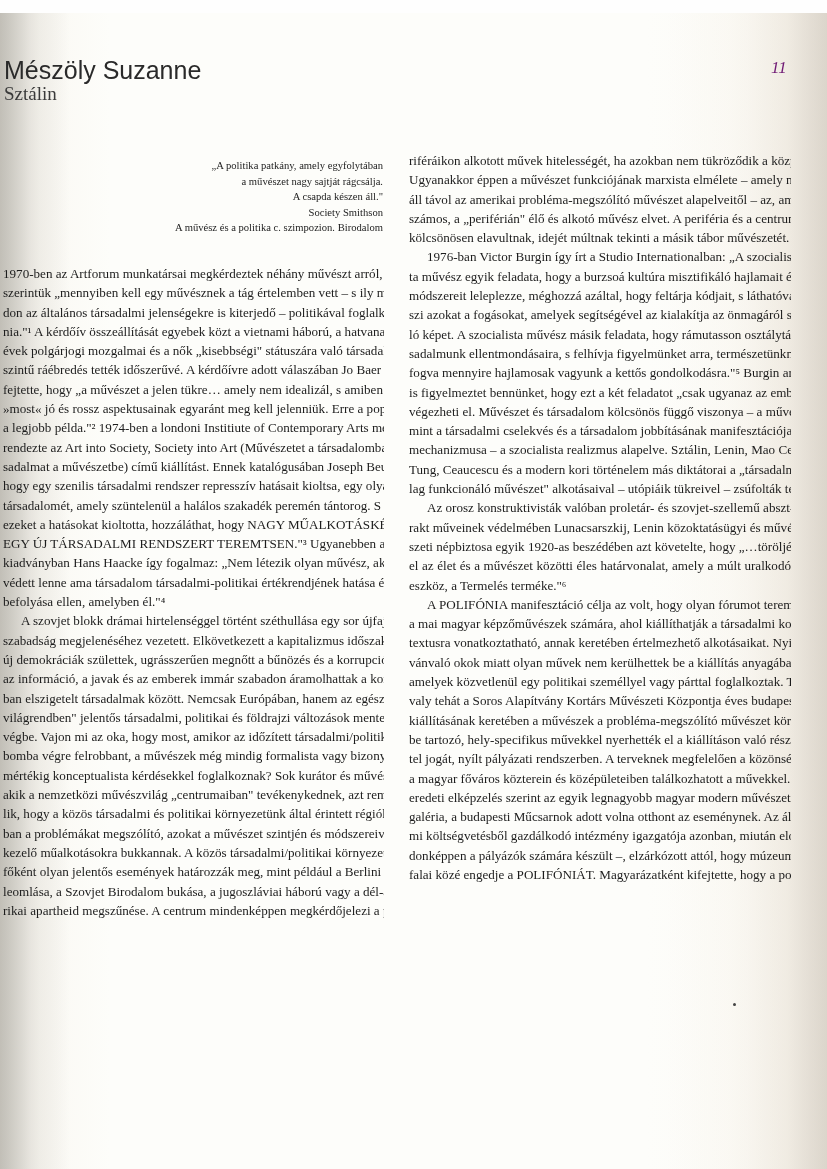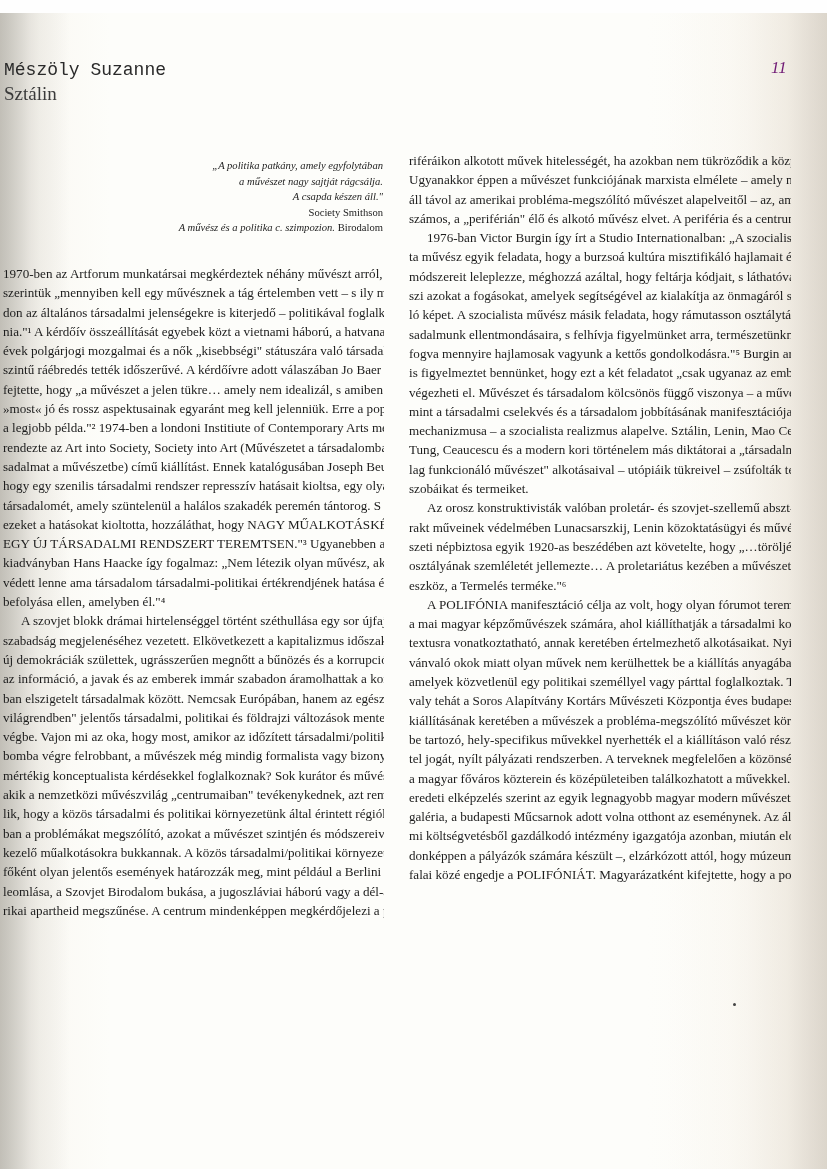--- a/index.html
+++ b/index.html
@@ -11,35 +11,35 @@
   }
   .top-strip { position: absolute; left: 0; top: 0; width: 827px; height: 13px; background: #fefefe; }
   .page {
     position: absolute; left: 0; top: 13px; width: 827px; height: 1156px;
     background:
       linear-gradient(to right, rgba(150,148,140,0.55) 0px, rgba(200,196,188,0.35) 30px, rgba(245,240,228,0.18) 70px, rgba(255,255,250,0) 110px),
       linear-gradient(to left, rgba(180,172,160,0.5) 0px, rgba(225,215,200,0.35) 40px, rgba(245,238,226,0.18) 100px, rgba(255,255,250,0) 160px),
       #fdfdfa;
   }
   .header-author {
-    position: absolute; left: 4px; top: 59px; font-size: 18px; line-height: 22px;
-    font-family: Liberation Mono, monospace; color: #2a2a2a;
+    position: absolute; left: 4px; top: 59px; font-size: 25px; line-height: 22px;
+    font-family: Liberation Sans, sans-serif; color: #2a2a2a;
   }
   .header-title {
     position: absolute; left: 4px; top: 83px; font-size: 19px; line-height: 22px;
     font-family: "Liberation Serif", serif; color: #3a3a3a;
   }
   .page-number {
     position: absolute; left: 771px; top: 58px; font-size: 17px; font-style: italic; color: #701a75;
   }
   .epigraph {
     position: absolute; left: 150px; width: 233px; top: 158px; text-align: right;
     font-size: 10.6px; line-height: 15.6px; color: #222;
   }
-  .epigraph .q { font-style: italic; }
+  .epigraph .q { }
   .column {
     position: absolute; font-size: 13.1px; line-height: 19.3px; color: #1c1c1c;
     text-align: justify;
   }
   .col-left { left: 3px; width: 381px; top: 264px; }
   .col-right { left: 409px; width: 382px; top: 151px; }
   .line { display: block; white-space: nowrap; text-align: justify; text-align-last: justify; height: 19.3px; overflow: hidden; }
   .line.last { text-align-last: left; }
   .line.indent { padding-left: 18px; }
   .dot-mark { position: absolute; left: 733px; top: 1003px; width: 3px; height: 3px; border-radius: 50%; background: #444; }
@@ -109,38 +109,38 @@
     <span class="line">kezelő műalkotásokra bukkannak. A közös társadalmi/politikai környezetet</span>
     <span class="line">főként olyan jelentős események határozzák meg, mint például a Berlini Fal</span>
     <span class="line">leomlása, a Szovjet Birodalom bukása, a jugoszláviai háború vagy a dél-af-</span>
     <span class="line last">rikai apartheid megszűnése. A centrum mindenképpen megkérdőjelezi a pe-</span>
   </div>
 <div class="column col-right" id="col-right">
     <span class="line">riféráikon alkotott művek hitelességét, ha azokban nem tükröződik a központ.</span>
     <span class="line">Ugyanakkor éppen a művészet funkciójának marxista elmélete – amely nem</span>
     <span class="line">áll távol az amerikai probléma-megszólító művészet alapelveitől – az, amit</span>
     <span class="line">számos, a „periférián" élő és alkotó művész elvet. A periféria és a centrum</span>
+    <span class="line last">kölcsönösen elavultnak, idejét múltnak tekinti a másik tábor művészetét.</span>
     <span class="line indent">1976-ban Victor Burgin így írt a Studio Internationalban: „A szocialis-</span>
     <span class="line">ta művész egyik feladata, hogy a burzsoá kultúra misztifikáló hajlamait és</span>
     <span class="line">módszereit leleplezze, méghozzá azáltal, hogy feltárja kódjait, s láthatóvá te-</span>
     <span class="line">szi azokat a fogásokat, amelyek segítségével az kialakítja az önmagáról szó-</span>
     <span class="line">ló képet. A szocialista művész másik feladata, hogy rámutasson osztálytár-</span>
     <span class="line">sadalmunk ellentmondásaira, s felhívja figyelmünket arra, természetünknél</span>
     <span class="line">fogva mennyire hajlamosak vagyunk a kettős gondolkodásra."⁵ Burgin arra</span>
     <span class="line">is figyelmeztet bennünket, hogy ezt a két feladatot „csak ugyanaz az ember"</span>
     <span class="line">végezheti el. Művészet és társadalom kölcsönös függő viszonya – a művészet</span>
     <span class="line">mint a társadalmi cselekvés és a társadalom jobbításának manifesztációja és</span>
     <span class="line">mechanizmusa – a szocialista realizmus alapelve. Sztálin, Lenin, Mao Ce</span>
     <span class="line">Tung, Ceaucescu és a modern kori történelem más diktátorai a „társadalmi-</span>
     <span class="line">lag funkcionáló művészet" alkotásaival – utópiáik tükreivel – zsúfolták tele</span>
-    <span class="line last">szobáikat és termeiket.</span>
     <span class="line indent">Az orosz konstruktivisták valóban proletár- és szovjet-szellemű abszt-</span>
     <span class="line">rakt műveinek védelmében Lunacsarszkij, Lenin közoktatásügyi és művé-</span>
     <span class="line">szeti népbiztosa egyik 1920-as beszédében azt követelte, hogy „…töröljék</span>
-    <span class="line">osztályának szemléletét jellemezte… A proletariátus kezében a művészet</span>
+    <span class="line">el az élet és a művészet közötti éles határvonalat, amely a múlt uralkodó</span>
     <span class="line last">eszköz, a Termelés terméke."⁶</span>
     <span class="line indent">A POLIFÓNIA manifesztáció célja az volt, hogy olyan fórumot teremtsen</span>
     <span class="line">a mai magyar képzőművészek számára, ahol kiállíthatják a társadalmi kon-</span>
     <span class="line">textusra vonatkoztatható, annak keretében értelmezhető alkotásaikat. Nyil-</span>
     <span class="line">vánvaló okok miatt olyan művek nem kerülhettek be a kiállítás anyagába,</span>
     <span class="line">amelyek közvetlenül egy politikai személlyel vagy párttal foglalkoztak. Ta-</span>
     <span class="line">valy tehát a Soros Alapítvány Kortárs Művészeti Központja éves budapesti</span>
     <span class="line">kiállításának keretében a művészek a probléma-megszólító művészet köré-</span>
     <span class="line">be tartozó, hely-specifikus művekkel nyerhették el a kiállításon való részvé-</span>
     <span class="line">tel jogát, nyílt pályázati rendszerben. A terveknek megfelelően a közönség</span>

